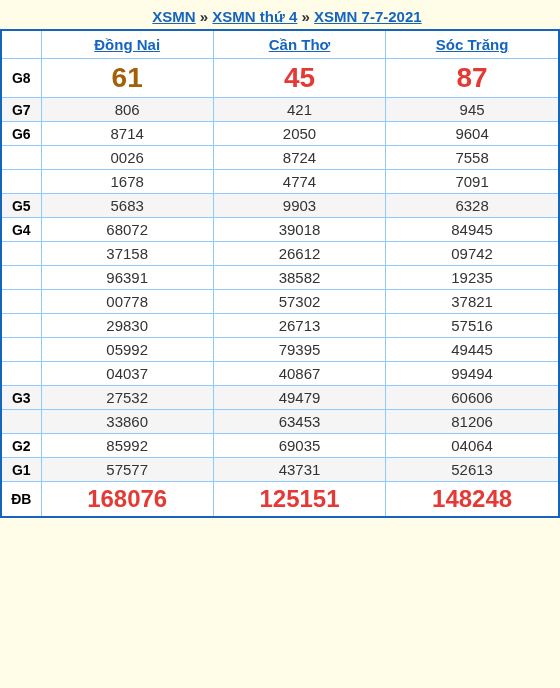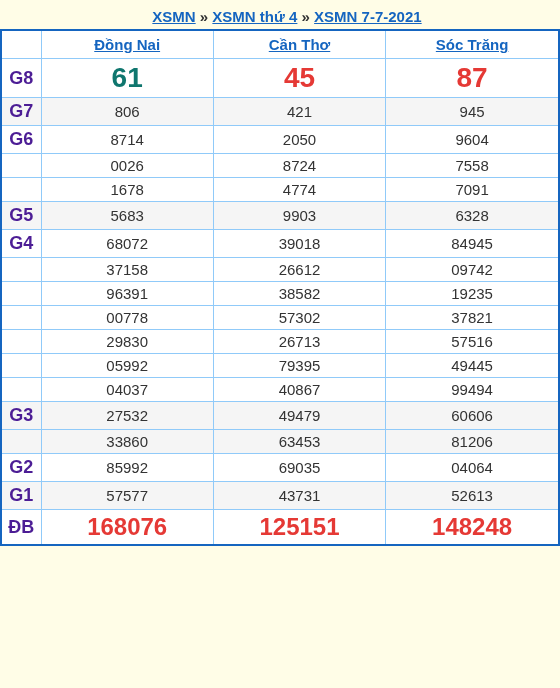--- a/index.html
+++ b/index.html
@@ -50,22 +50,22 @@
     }
     td {
       text-align: center;
       padding: 3px 4px;
       border: 1px solid #90caf9;
       font-size: 15px;
       color: #333;
     }
     td.label {
       font-weight: bold;
-      color: #4c1d95;
-      font-size: 18px;
+      color: #000000;
+      font-size: 14px;
       background: #fff;
       width: 40px;
     }
   </style>
 </head>
 <body>
 
 <div class="container">
   <div class="header">
     <span>XSMN</span>
@@ -79,21 +79,21 @@
       <tr>
         <th class="label-col"></th>
         <th>Đồng Nai</th>
         <th>Cần Thơ</th>
         <th>Sóc Trăng</th>
       </tr>
     </thead>
     <tbody id="table-body">
     <tr>
           <td class="label" style="background: rgb(255, 255, 255);">G8</td>
-          <td class="val" style="background: rgb(255, 255, 255); font-size: 28px; font-weight: bold; color: #0f766e;">61</td>
+          <td class="val" style="background: rgb(255, 255, 255); font-size: 28px; font-weight: bold; color: #a16207;">61</td>
           <td class="val" style="background: rgb(255, 255, 255); font-size: 28px; font-weight: bold; color: rgb(229, 57, 53);">45</td>
           <td class="val" style="background: rgb(255, 255, 255); font-size: 28px; font-weight: bold; color: rgb(229, 57, 53);">87</td>
         </tr>
         <tr>
           <td class="label" style="background: rgb(245, 245, 245);">G7</td>
           <td class="val" style="background: rgb(245, 245, 245);">806</td>
           <td class="val" style="background: rgb(245, 245, 245);">421</td>
           <td class="val" style="background: rgb(245, 245, 245);">945</td>
         </tr>
         <tr>

